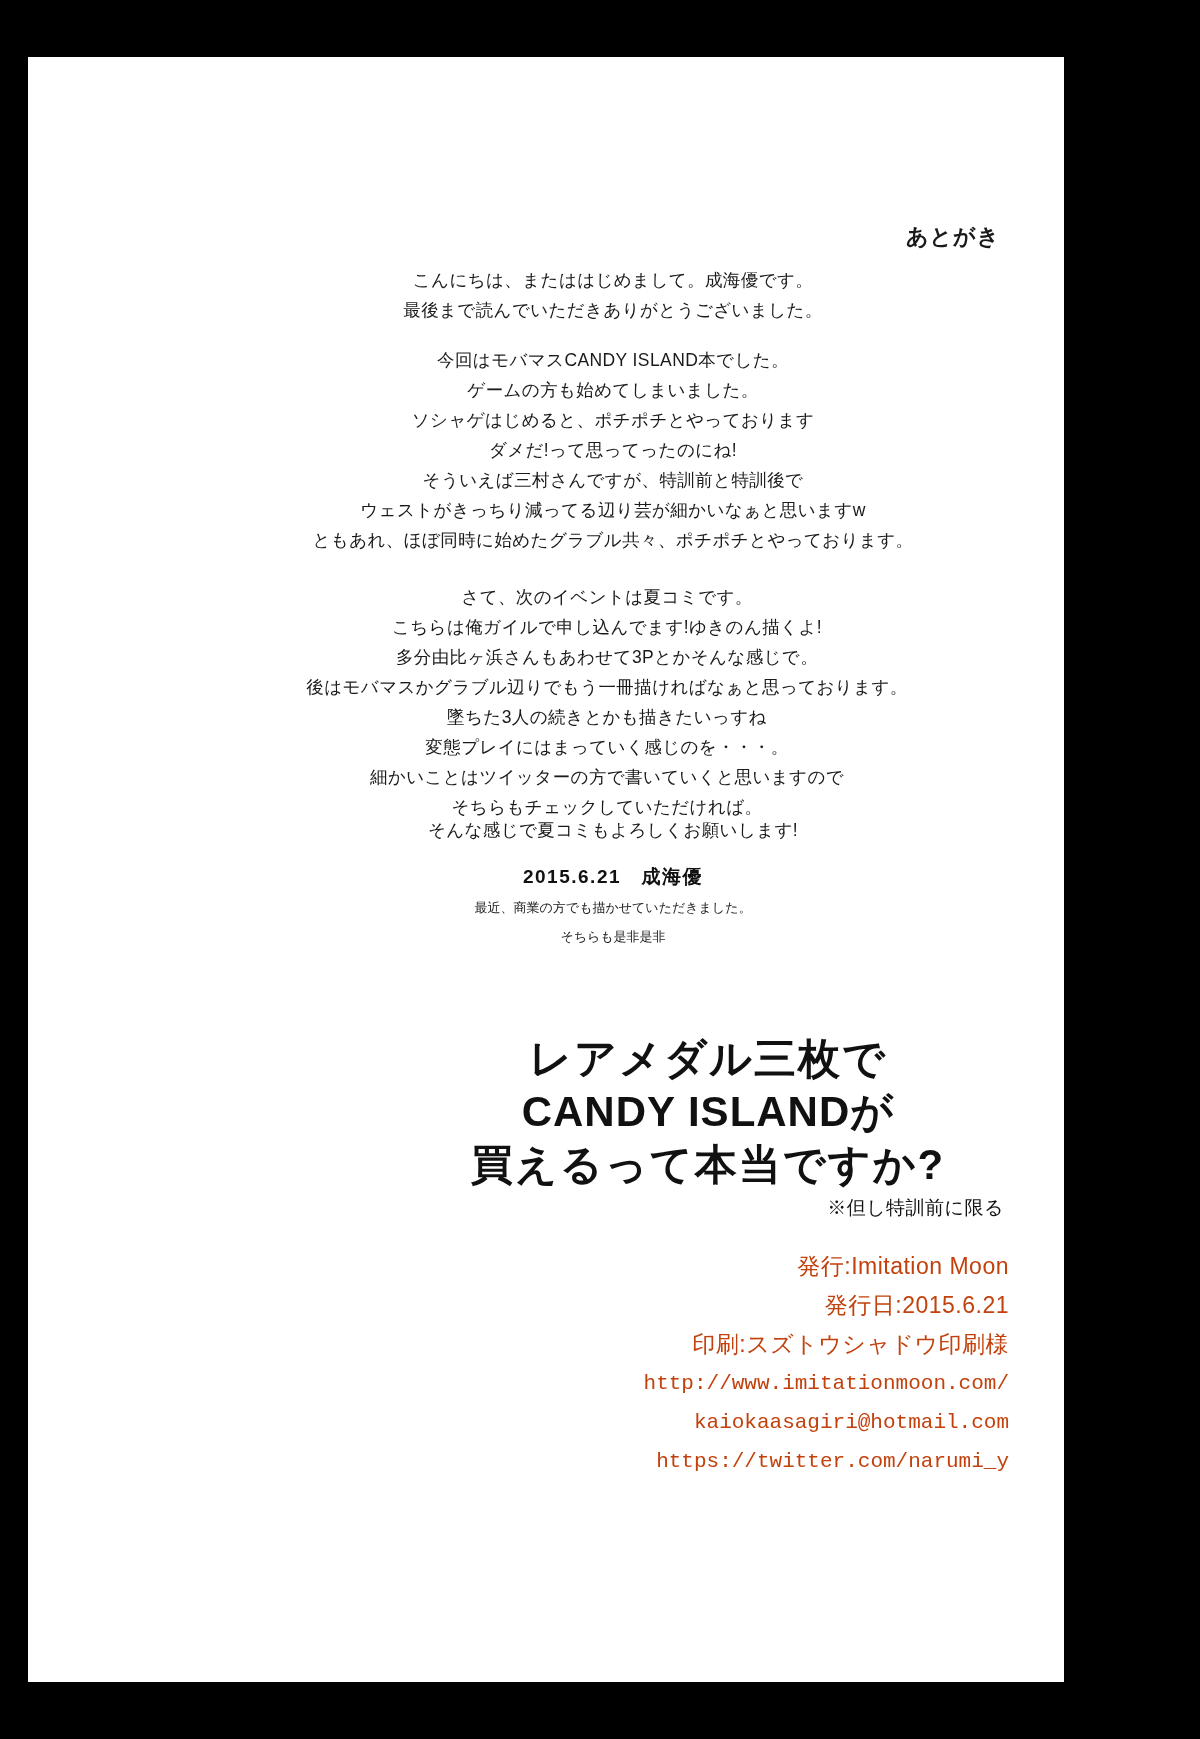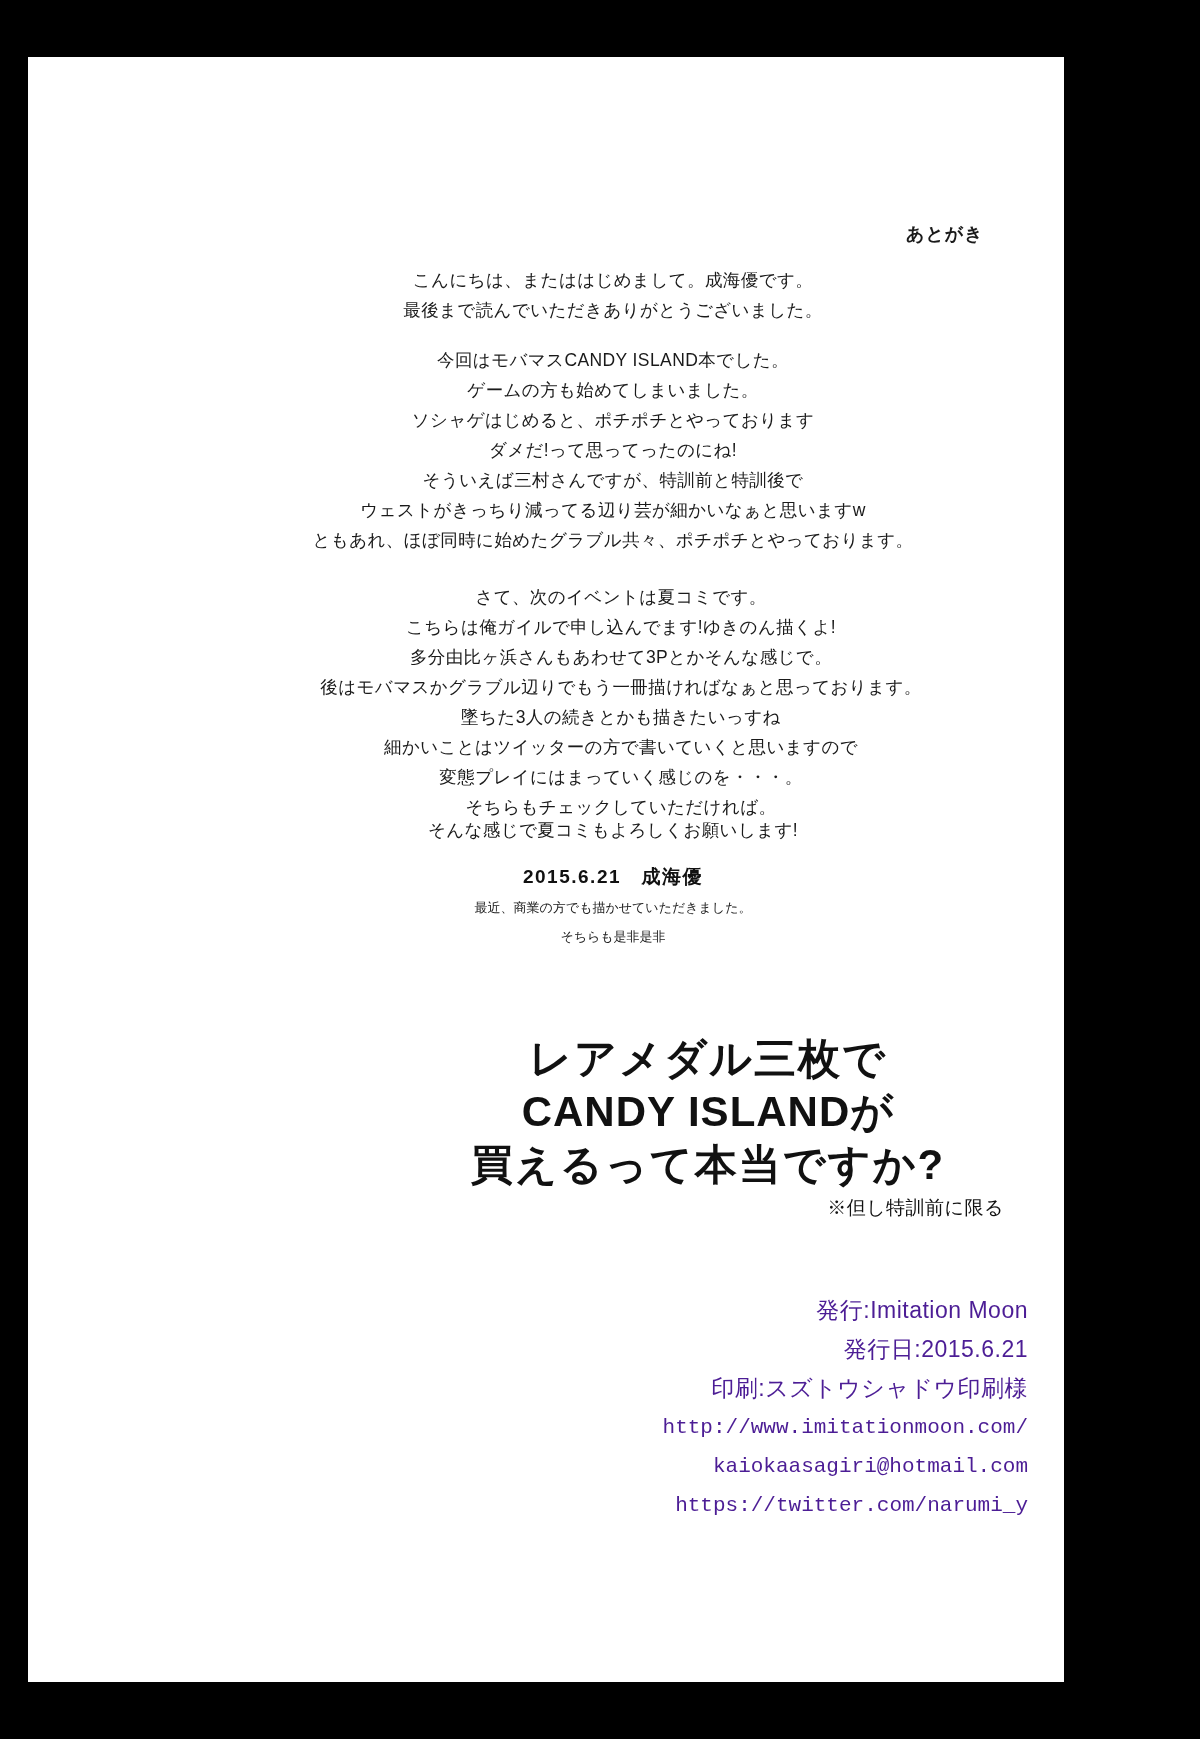--- a/index.html
+++ b/index.html
@@ -25,41 +25,41 @@
   .afterword-block {
     position: absolute;
     left: 0;
     top: 0;
     width: 100%;
   }
   .afterword-title {
     position: absolute;
     left: 878px;
     top: 165px;
-    font-size: 18px;
+    font-size: 22px;
     font-weight: bold;
     color: #1a1a1a;
     letter-spacing: 1px;
   }
   .para {
     position: absolute;
     text-align: center;
     font-size: 17.5px;
     line-height: 30px;
     color: #1a1a1a;
     letter-spacing: 0.4px;
     white-space: nowrap;
   }
   .p-line {
     display: block;
   }
   
   .para.greeting { left: 170px; top: 208px; width: 830px; }
   .para.about    { left: 170px; top: 288px; width: 830px; }
-  .para.next     { left: 178px; top: 525px; width: 830px; }
+  .para.next     { left: 164px; top: 525px; width: 830px; }
   .para.closing  { left: 170px; top: 758px; width: 830px; }
 
   .signature {
     position: absolute;
     left: 170px;
     top: 807px;
     width: 830px;
     text-align: center;
     font-size: 19px;
     font-weight: bold;
@@ -105,27 +105,26 @@
     text-align: right;
     font-size: 19px;
     letter-spacing: 0.5px;
     margin-top: 4px;
     padding-right: 4px;
     font-weight: normal;
   }
 
   .colophon {
     position: absolute;
-    left: 400px;
+    left: 381px;
     top: 1190px;
     width: 600px;
     text-align: right;
     padding-right: 4px;
-    color: #4c1d95;
-    margin-top: 44px;
+    color: #c2410c;
   }
   .col-line {
     display: block;
     font-size: 23px;
     line-height: 39px;
     letter-spacing: 0.5px;
     white-space: nowrap;
   }
   .col-line.mono {
     font-family: "Liberation Mono", monospace;
@@ -155,22 +154,22 @@
       <span class="p-line">ウェストがきっちり減ってる辺り芸が細かいなぁと思いますw</span>
       <span class="p-line">ともあれ、ほぼ同時に始めたグラブル共々、ポチポチとやっております。</span>
     </div>
 
     <div class="para next">
       <span class="p-line">さて、次のイベントは夏コミです。</span>
       <span class="p-line">こちらは俺ガイルで申し込んでます!ゆきのん描くよ!</span>
       <span class="p-line">多分由比ヶ浜さんもあわせて3Pとかそんな感じで。</span>
       <span class="p-line">後はモバマスかグラブル辺りでもう一冊描ければなぁと思っております。</span>
       <span class="p-line">墜ちた3人の続きとかも描きたいっすね</span>
+      <span class="p-line">変態プレイにはまっていく感じのを・・・。</span>
       <span class="p-line">細かいことはツイッターの方で書いていくと思いますので</span>
-      <span class="p-line">変態プレイにはまっていく感じのを・・・。</span>
       <span class="p-line">そちらもチェックしていただければ。</span>
     </div>
 
     <div class="para closing">
       <span class="p-line">そんな感じで夏コミもよろしくお願いします!</span>
     </div>
 
     <div class="signature">2015.6.21　成海優</div>
 
     <div class="sig-note">

